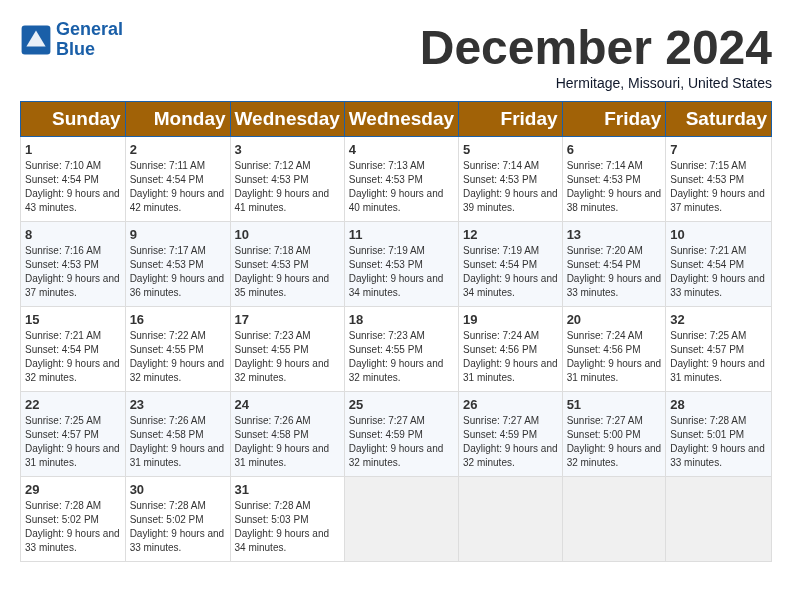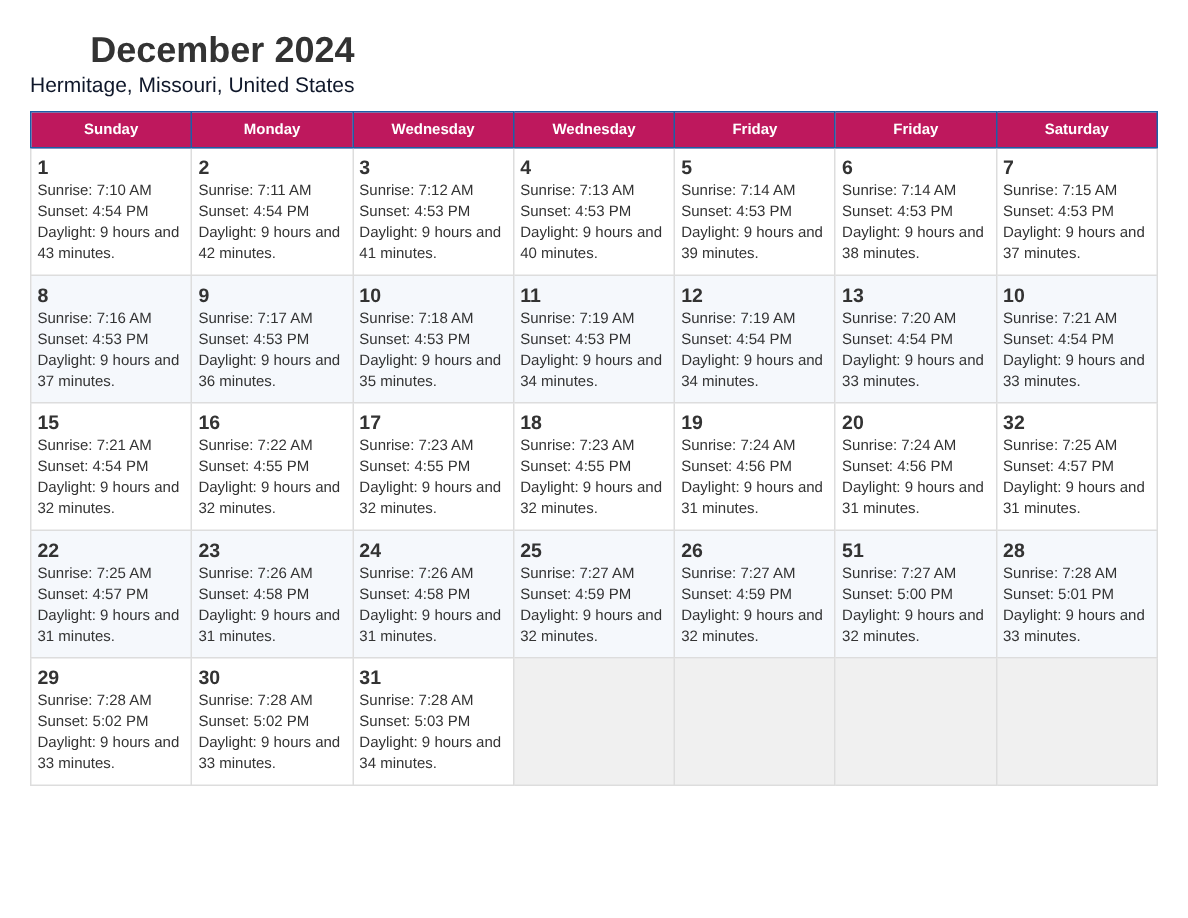--- a/index.html
+++ b/index.html
@@ -31,40 +31,40 @@
       color: #1a5fa8;
     }
     .logo-icon {
       width: 32px;
       height: 32px;
     }
     .title-section {
       text-align: right;
     }
     .month-title {
-      font-size: 24px;
+      font-size: 48px;
       font-weight: bold;
       color: #333;
     }
     .location {
       font-size: 14px;
       color: #0f172a;
     }
     .calendar-table {
       width: 100%;
       border-collapse: collapse;
       border: 1px solid #ccc;
     }
     .calendar-table th {
-      background: #be185d;
+      background: #a16207;
       color: white;
       padding: 6px 4px;
-      font-size: 10px;
-      font-weight: bold;
-      text-align: center;
+      font-size: 19px;
+      font-weight: bold;
+      text-align: right;
       border: 1px solid #1a5fa8;
     }
     .calendar-table td {
       vertical-align: top;
       padding: 5px 4px;
       border: 1px solid #ddd;
       font-size: 10px;
       color: #333;
       background: #fff;
       width: calc(100% / 7);
@@ -85,20 +85,30 @@
     .day-info {
       font-size: 10px;
       line-height: 1.4;
       color: #333;
     }
   </style>
 </head>
 <body>
 
 <div class="header">
+  <div class="logo">
+    <svg class="logo-icon" viewBox="0 0 40 40">
+      <rect x="2" y="2" width="36" height="36" rx="4" fill="#1a5fa8"></rect>
+      <polygon points="20,8 32,28 8,28" fill="white" opacity="0.9"></polygon>
+    </svg>
+    <div class="logo-text">
+      <div><span>General</span></div>
+      <div style="color:#1a5fa8;">Blue</div>
+    </div>
+  </div>
   <div class="title-section">
     <div class="month-title">December 2024</div>
     <div class="location">Hermitage, Missouri, United States</div>
   </div>
 </div>
 
 <table class="calendar-table">
   <thead>
     <tr>
     <th>Sunday</th>

